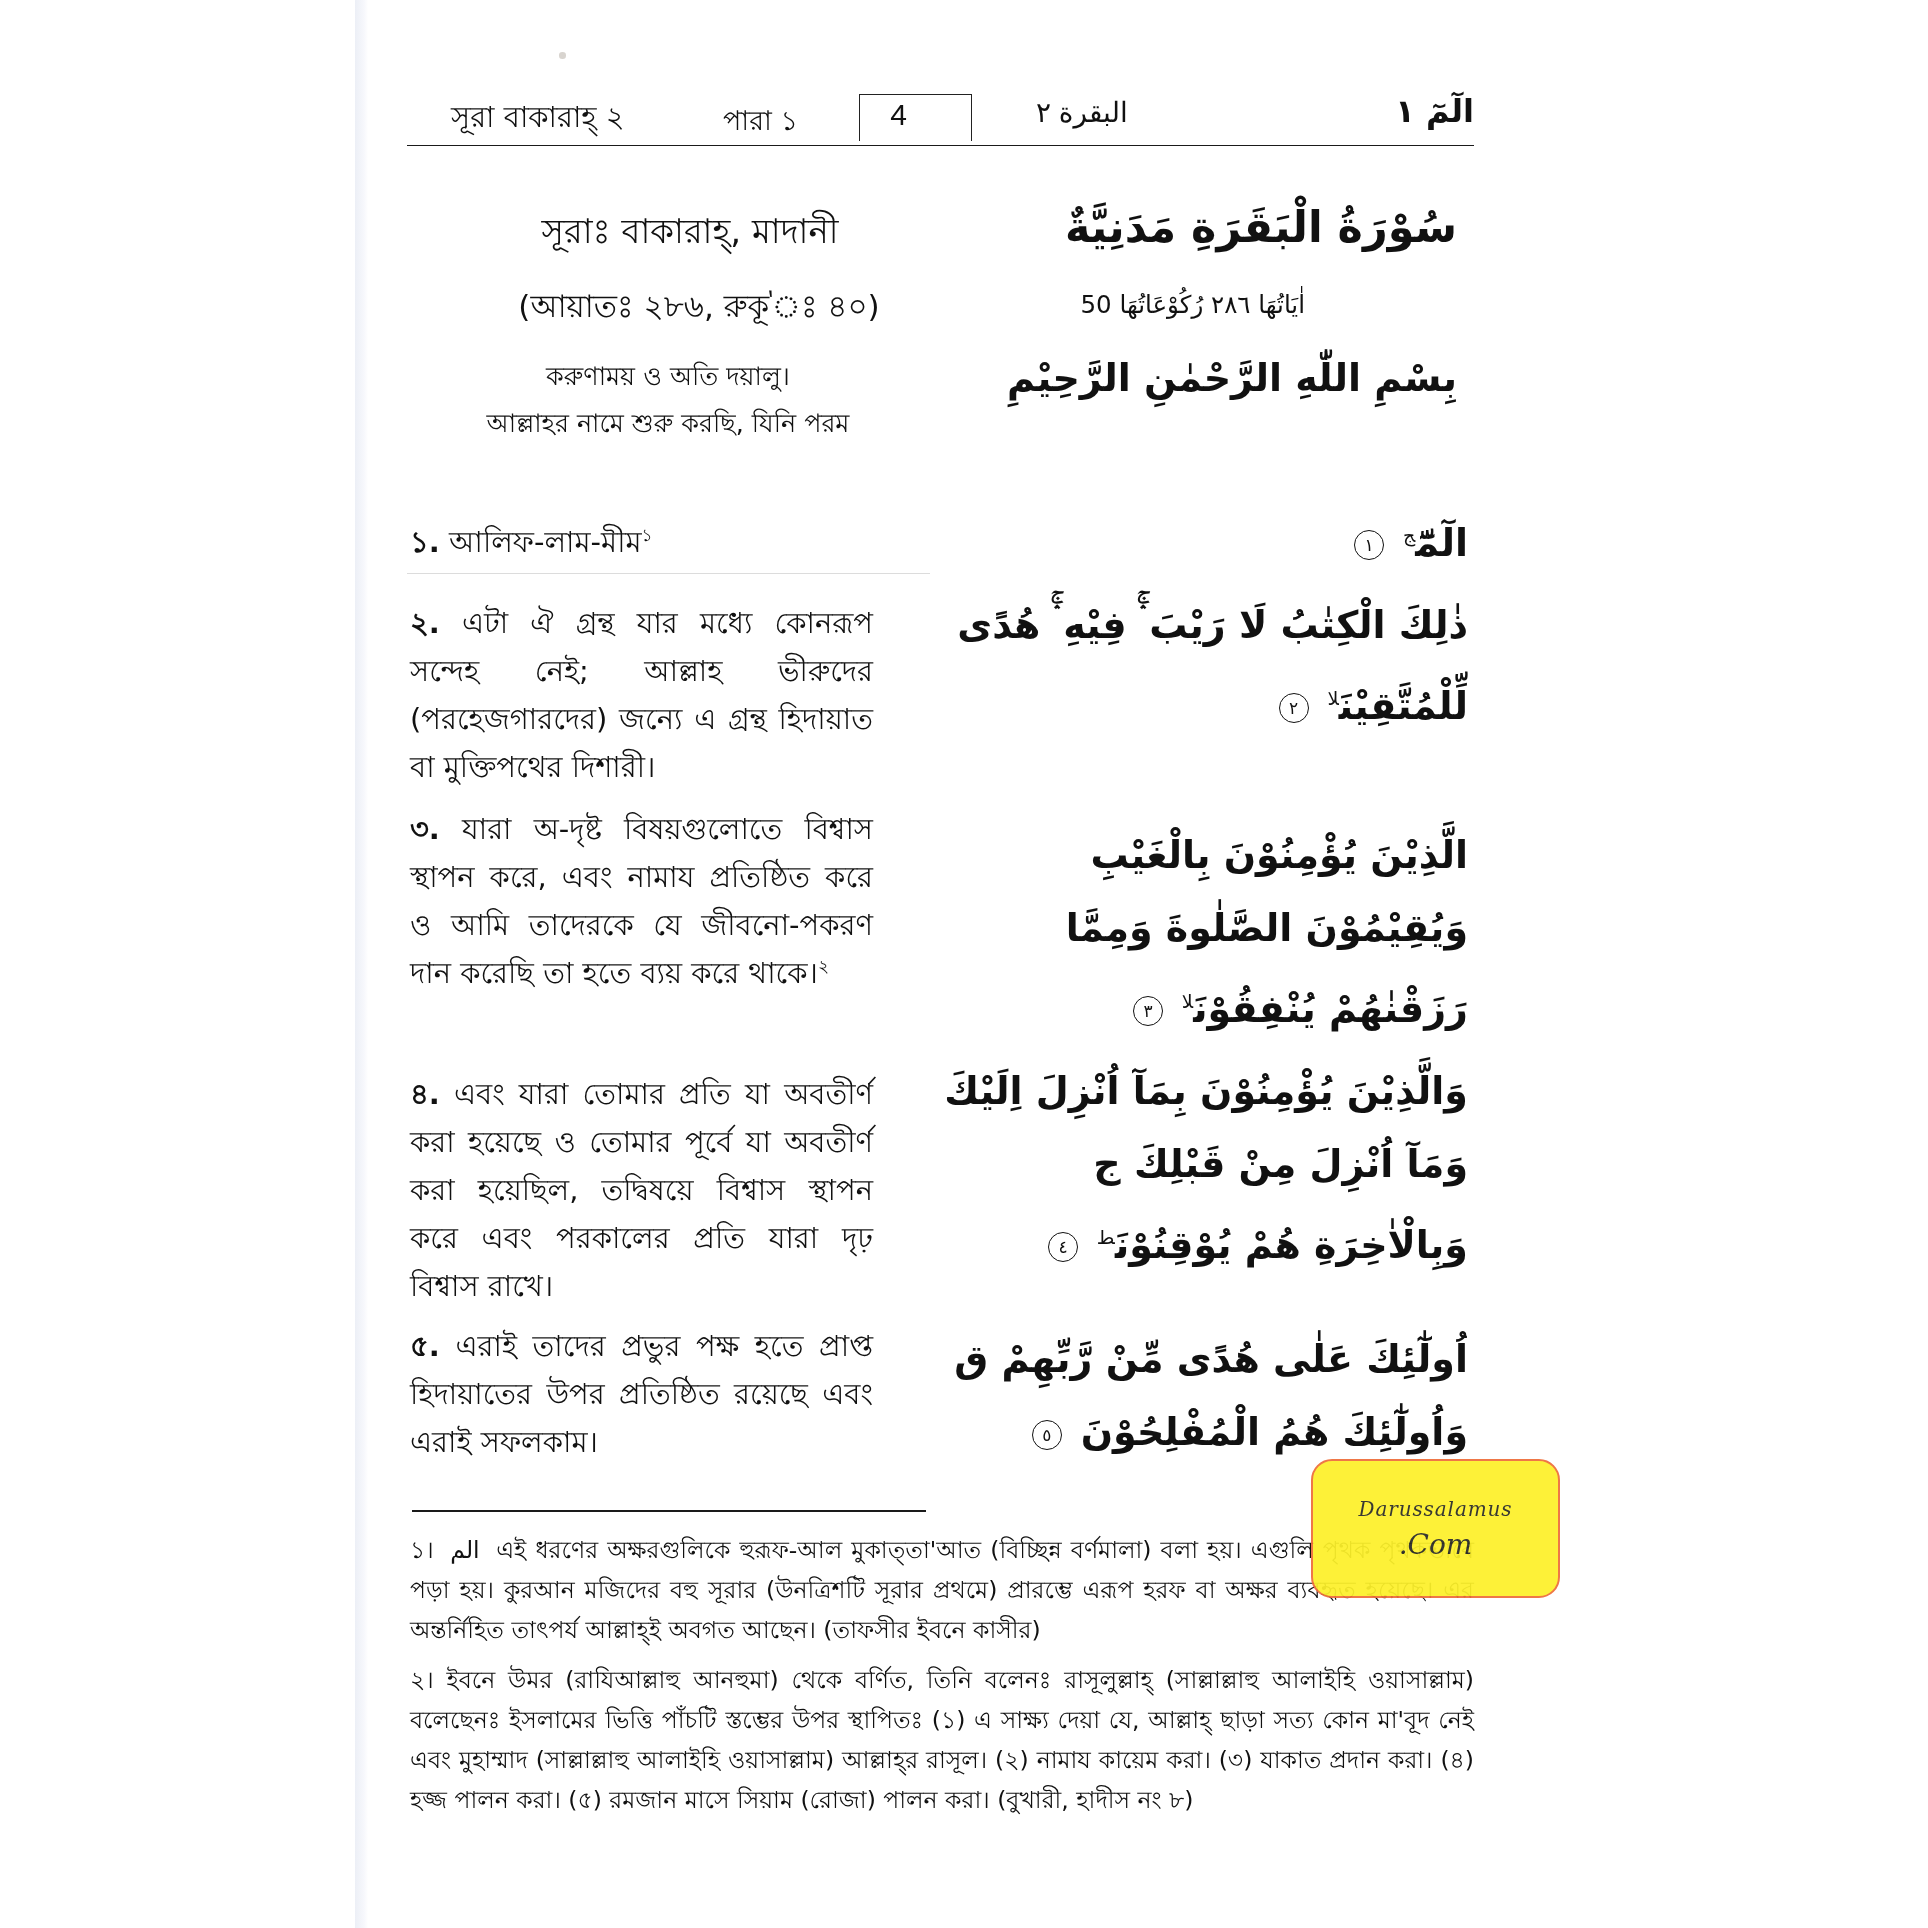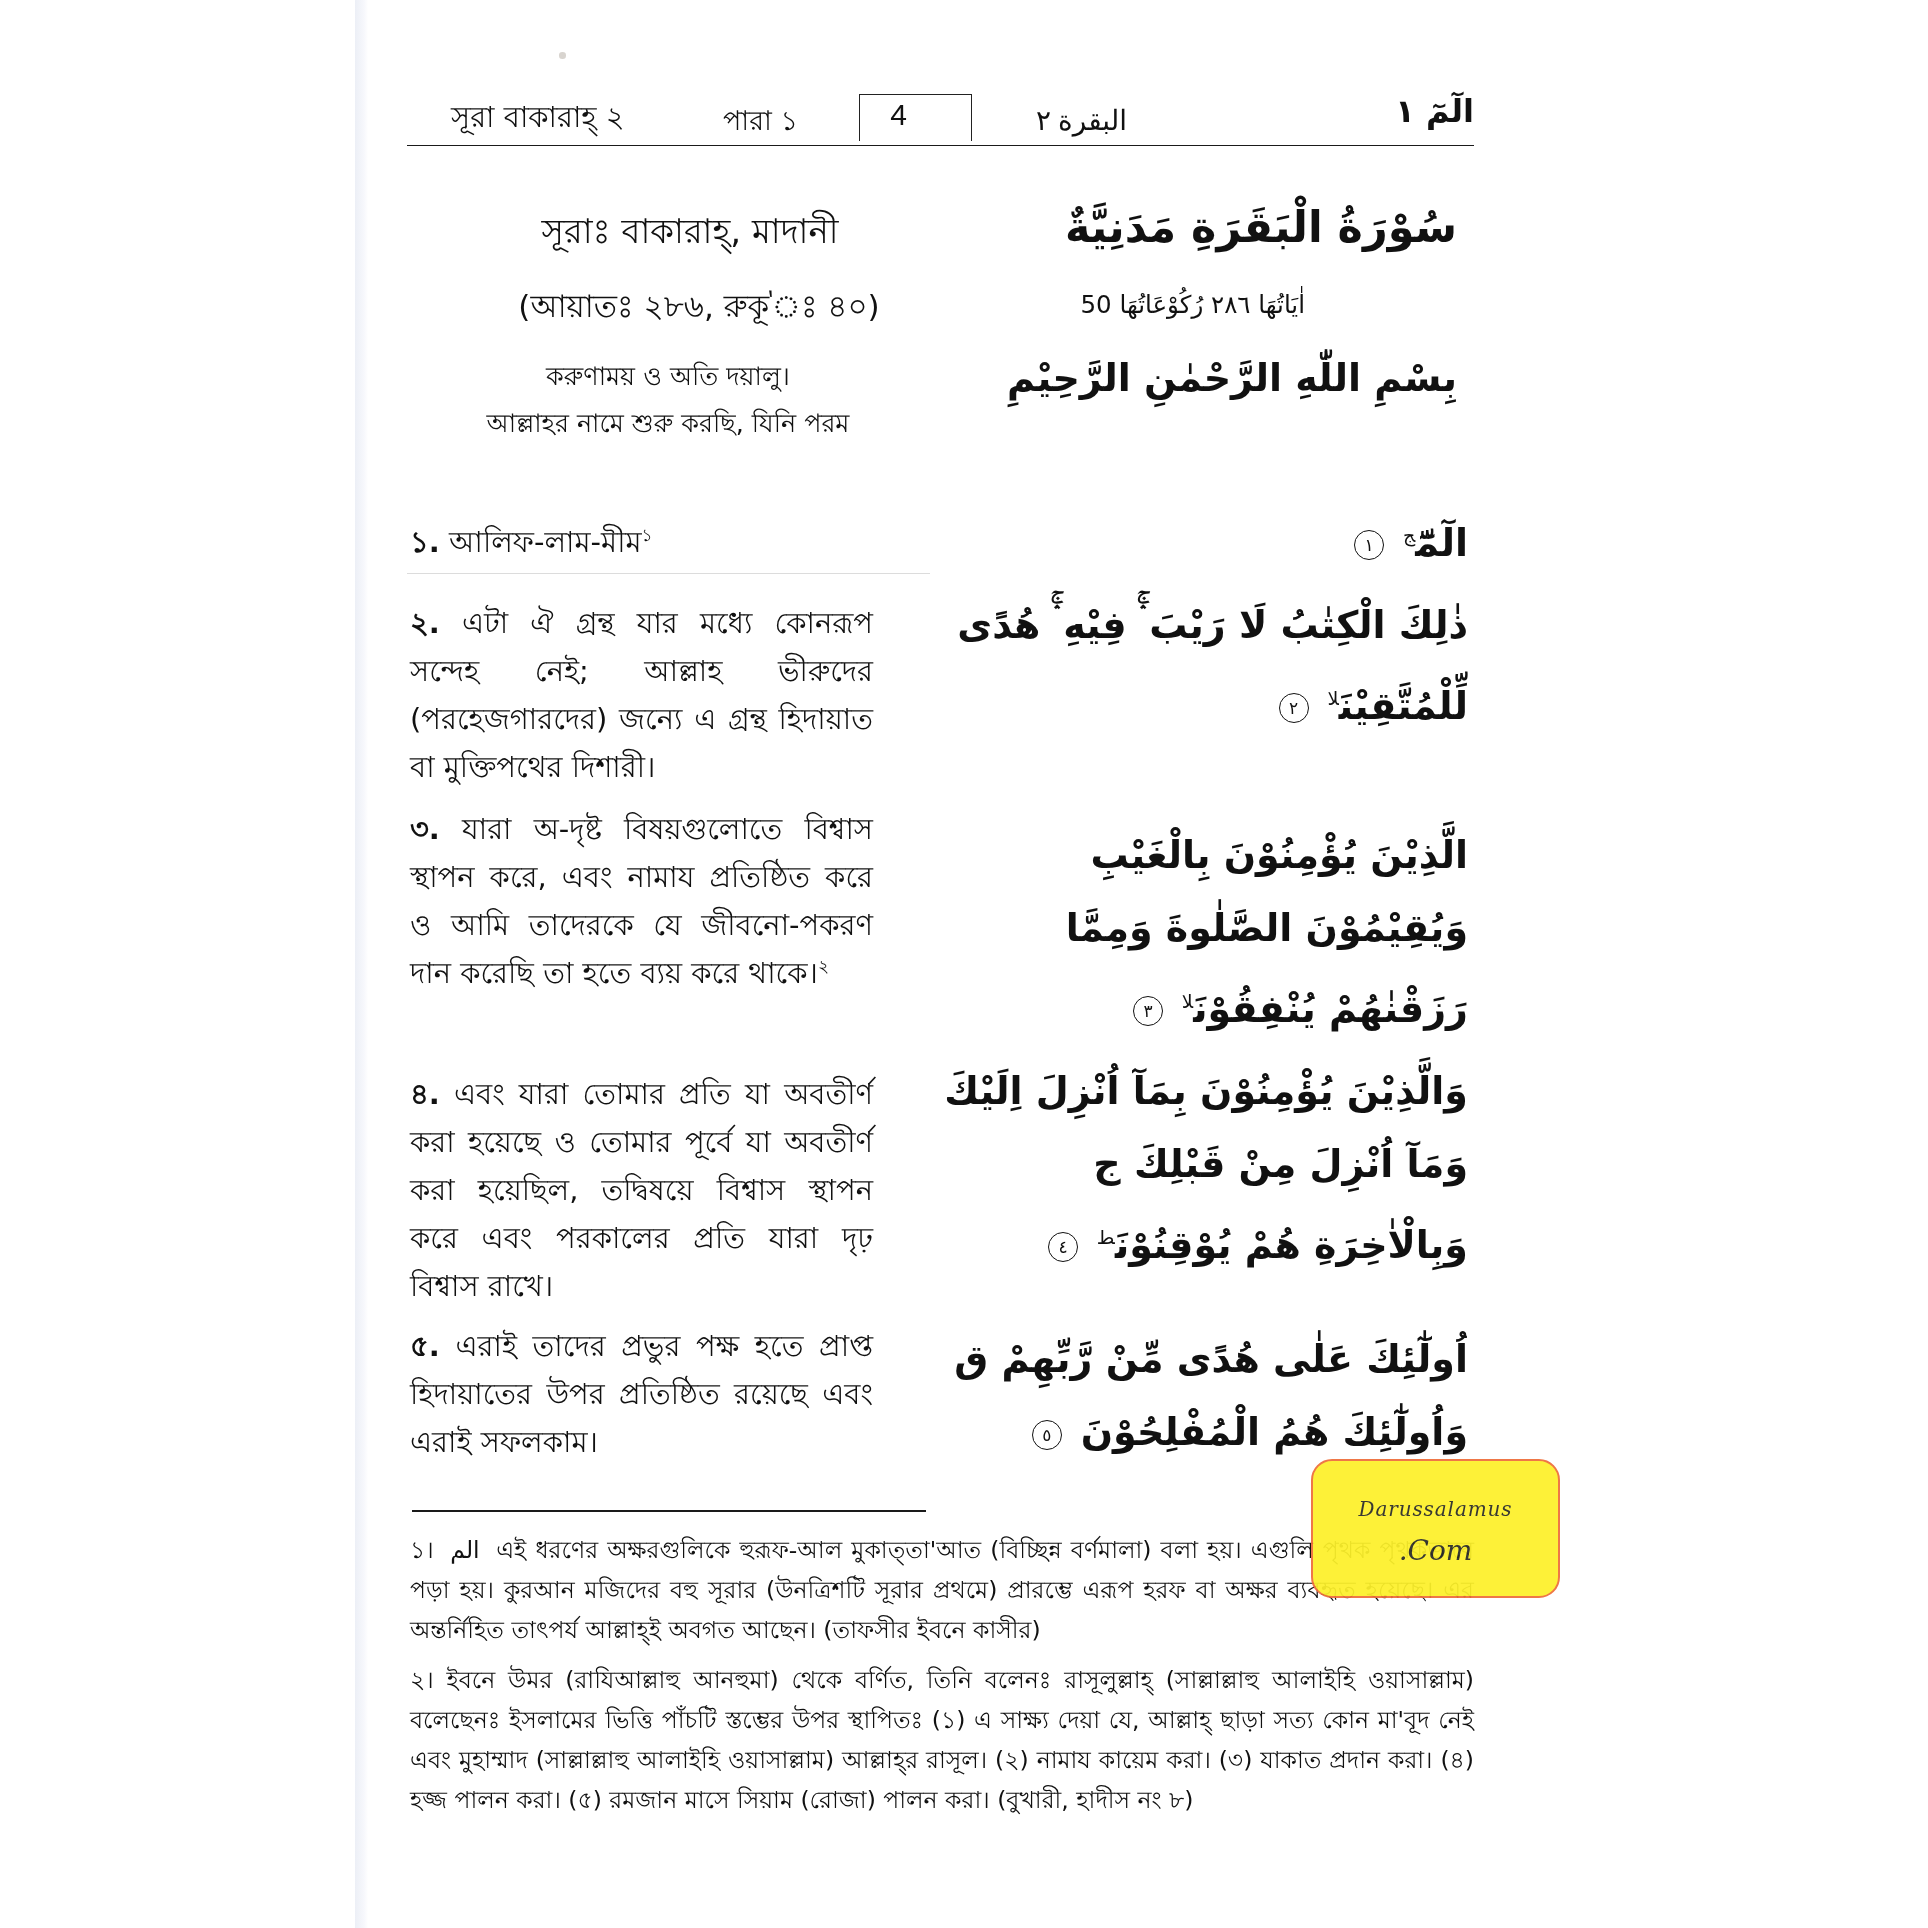--- a/index.html
+++ b/index.html
@@ -80,23 +80,22 @@
       width: 85px;
       text-align: center;
       font-size: 30px;
       font-family: "Liberation Sans", sans-serif;
     }
     .rh-arabic-surah {
       position: absolute;
       left: 629px;
       top: 3.8px;
       font-size: 28px;
-      font-family: Liberation Serif, serif;
+      font-family: Liberation Sans, sans-serif;
       direction: rtl;
-      margin-top: 8px;
     }
     .rh-arabic-juz {
       position: absolute;
       right: 0;
       top: 0;
       font-size: 32px;
       font-weight: bold;
       font-family: "DejaVu Sans", sans-serif;
       direction: rtl;
     }
@@ -250,21 +249,21 @@
       color: #2a2a24;
     }
     .wm-line1 {
       display: block;
       margin-top: 36px;
       font-size: 20px;
       letter-spacing: 0.9px;
     }
     .wm-line2 {
       display: block;
-      margin-top: 13px;
+      margin-top: 7px;
       font-size: 28px;
     }
   </style>
 </head>
 <body>
 
 <div class="page-edge"></div>
 <div class="page"></div>
 <div class="dot"></div>
 

